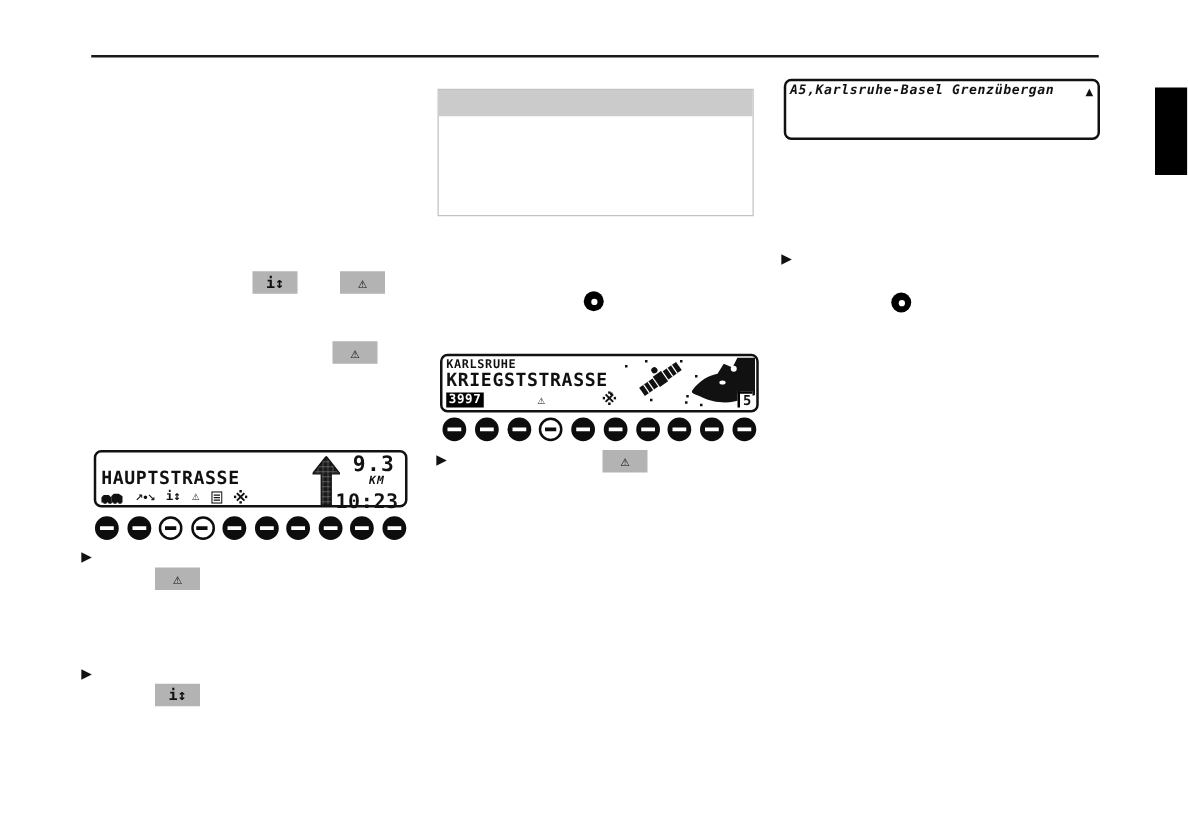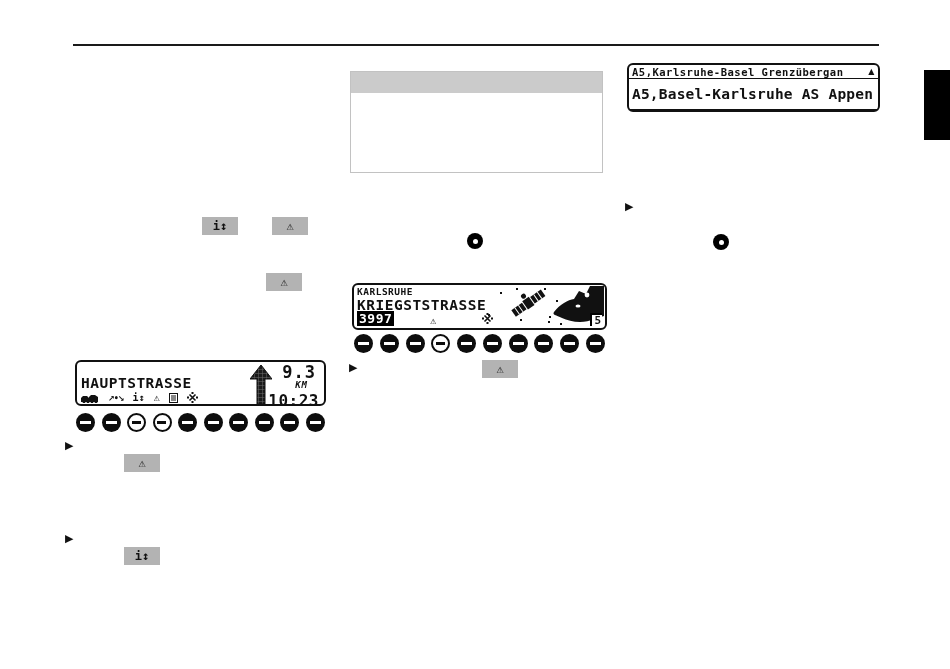--- a/index.html
+++ b/index.html
@@ -8,21 +8,21 @@
 
   
   .top-rule{position:absolute;left:73px;top:44px;width:806px;height:2px;background:#1a1a1a;}
   .side-tab{position:absolute;left:924px;top:70px;width:26px;height:70px;background:#000;}
 
   
   .lcd{position:absolute;box-sizing:border-box;background:#fff;border:2px solid #111;
        border-radius:6px;font-family:"DejaVu Sans Mono","DejaVu Sans",monospace;
        font-weight:bold;color:#111;}
   .nav-lcd{left:627px;top:63px;width:253px;height:49px;display:flex;flex-direction:column;}
-  .nav-line{display:flex;justify-content:space-between;align-items:center;padding:0 3px;white-space:nowrap;}
+  .nav-line{display:flex;justify-content:space-between;align-items:flex-end;padding:0 3px;white-space:nowrap;font-style:italic;}
   .nav-line.small{font-size:10.5px;height:13px;letter-spacing:0.5px;}
   .nav-line.big{font-size:14.5px;flex:1;letter-spacing:0.2px;border-top:1.5px solid #111;border-bottom:1.5px solid #111;}
   .nav-arrow{font-size:8px;flex:none;font-family:"DejaVu Sans",sans-serif;}
 
   
   .info-box{position:absolute;left:350px;top:71px;width:253px;height:102px;box-sizing:border-box;
             border:1px solid #c2c2c2;background:#fff;}
   .info-box .hdr{height:21px;background:#cbcbcb;}
 
   
@@ -52,43 +52,40 @@
   .st-arrows{font-size:8px;letter-spacing:-1px;line-height:1;font-family:"DejaVu Sans",sans-serif;font-weight:bold;}
   .dir-arrow{position:absolute;left:173px;top:3px;}
   .route-dist{position:absolute;right:8px;top:0px;font-size:17px;letter-spacing:1px;}
   .route-unit{position:absolute;right:16px;top:18px;font-size:9px;letter-spacing:1px;font-style:italic;}
   .route-time{position:absolute;right:5px;top:29px;font-size:16px;letter-spacing:0.5px;}
 
   
   .loc-lcd{left:352px;top:283px;width:255px;height:47px;}
   .loc-city{position:absolute;left:3px;top:1px;font-size:9.5px;letter-spacing:0.5px;}
   .loc-street{position:absolute;left:3px;top:12px;font-size:14.5px;letter-spacing:0.5px;white-space:nowrap;}
-  .station-badge{position:absolute;left:3px;bottom:2px;background:#000;color:#fff;font-size:13px;
+  .station-badge{position:absolute;left:3px;bottom:2px;background:#000;color:#fff;font-size:10px;
                  letter-spacing:0.5px;padding:1px 2px;line-height:1;}
   .loc-warn{position:absolute;left:76px;bottom:2px;font-size:10px;line-height:1;}
   .loc-junction{position:absolute;left:128px;bottom:4px;}
   .scene{position:absolute;right:1px;top:1px;}
   .sat-count{position:absolute;right:3px;bottom:2px;font-size:11px;line-height:1;background:#fff;
              border-left:2px solid #000;border-top:2px solid #000;padding:0 1px 0 2px;}
 </style>
 </head>
 <body>
 
 <div class="page">
 
   <div class="top-rule"></div>
   <div class="side-tab"></div>
 
   <div class="lcd nav-lcd">
     <div class="nav-line small">
       <span>A5,Karlsruhe-Basel Grenzübergan</span>
       <span class="nav-arrow">▲</span>
-    </div>
-    <div class="nav-line big">
-      <span>A5,Basel-Karlsruhe AS Appen</span>
     </div>
   </div>
 
   <div class="info-box">
     <div class="hdr"></div>
     <div></div>
   </div>
 
   <span class="badge" style="left:202px;top:217px;">i↕</span>
   <span class="badge" style="left:272px;top:217px;">⚠</span>

